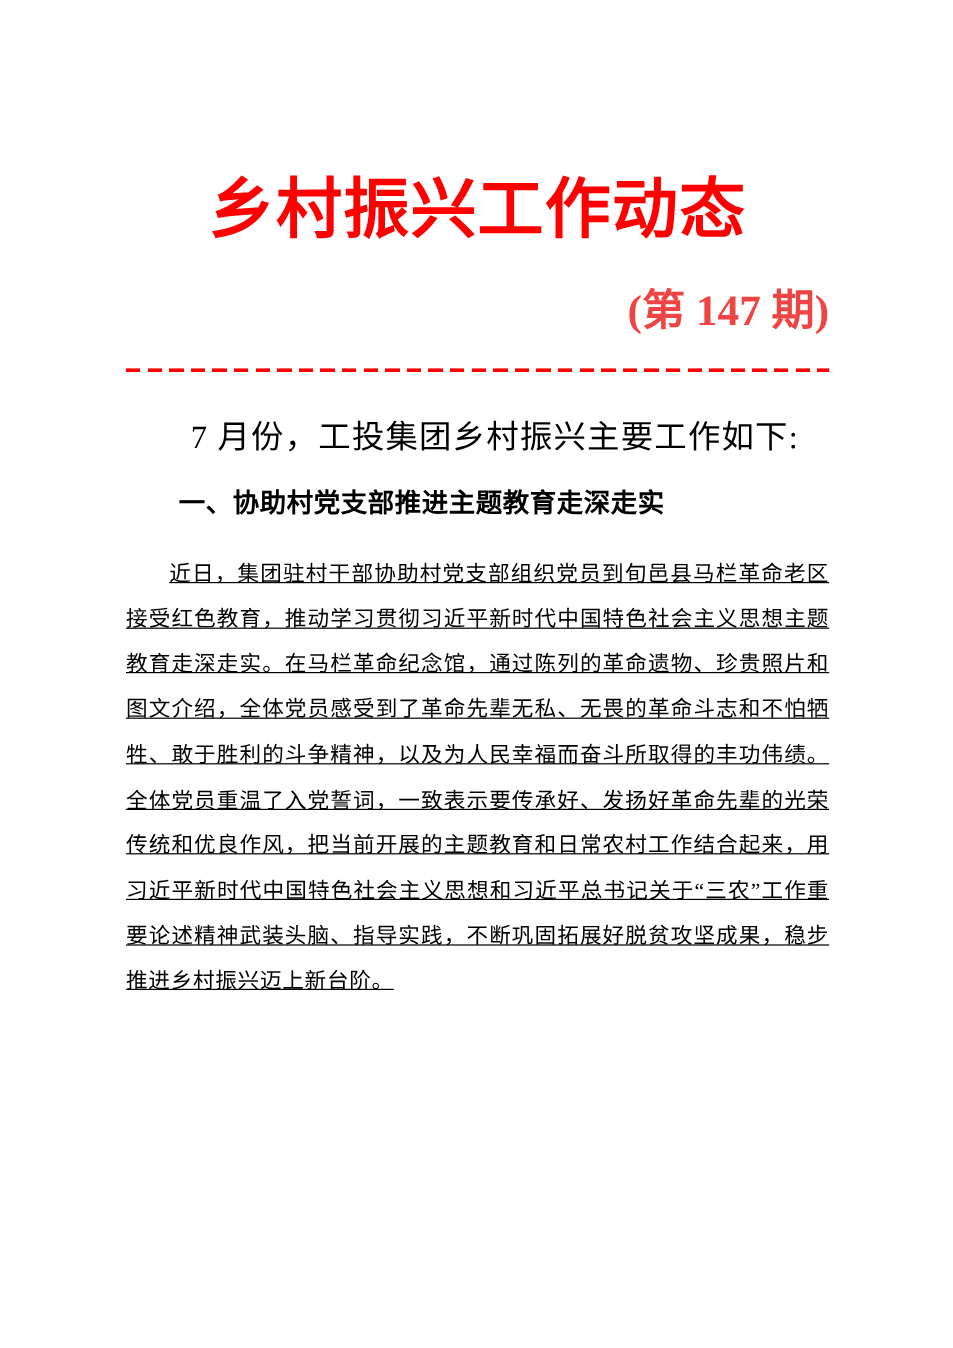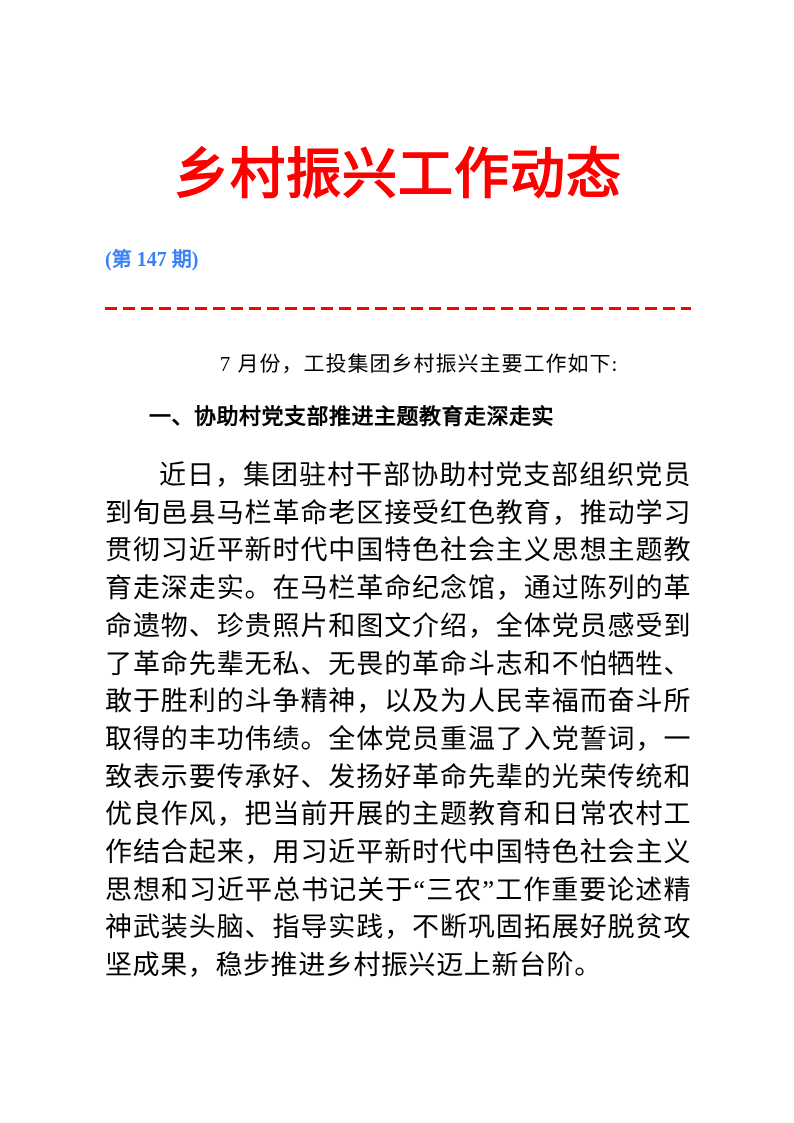--- a/index.html
+++ b/index.html
@@ -28,60 +28,60 @@
     font-size: 55px;
     line-height: 66px;
     font-weight: bold;
     color: #ff0000;
     text-align: center;
     letter-spacing: 1px;
     white-space: nowrap;
   }
   .doc-issue {
     margin-top: 32px;
-    font-size: 20px;
+    font-size: 36px;
     line-height: 38px;
     font-weight: bold;
-    color: #3b82f6;
-    text-align: left;
+    color: #ef4444;
+    text-align: right;
   }
   .divider {
     margin-top: 29px;
     height: 3px;
     width: 100%;
     background: repeating-linear-gradient(
       90deg,
       #ff0000 0px, #ff0000 12px,
       transparent 12px, transparent 18px
     );
   }
   .intro {
     margin-top: 39px;
-    font-size: 21px;
+    font-size: 27px;
     line-height: 30px;
     text-indent: 2em;
     letter-spacing: 1px;
-    text-align: center;
   }
   .section-heading {
     margin-top: 24px;
     font-size: 22px;
     line-height: 32px;
     font-weight: bold;
     text-indent: 2em;
     font-family: Liberation Mono, monospace;
     letter-spacing: 0.5px;
   }
   .section-body {
     margin-top: 14px;
-    font-size: 27px;
+    font-size: 18px;
     line-height: 37.7px;
     text-indent: 2em;
     text-align: justify;
     letter-spacing: 0.6px;
+    text-decoration: underline;
   }
 </style>
 </head>
 <body>
 
 <div class="page">
   <div class="content">
 
     <div class="doc-title">乡村振兴工作动态</div>
 

